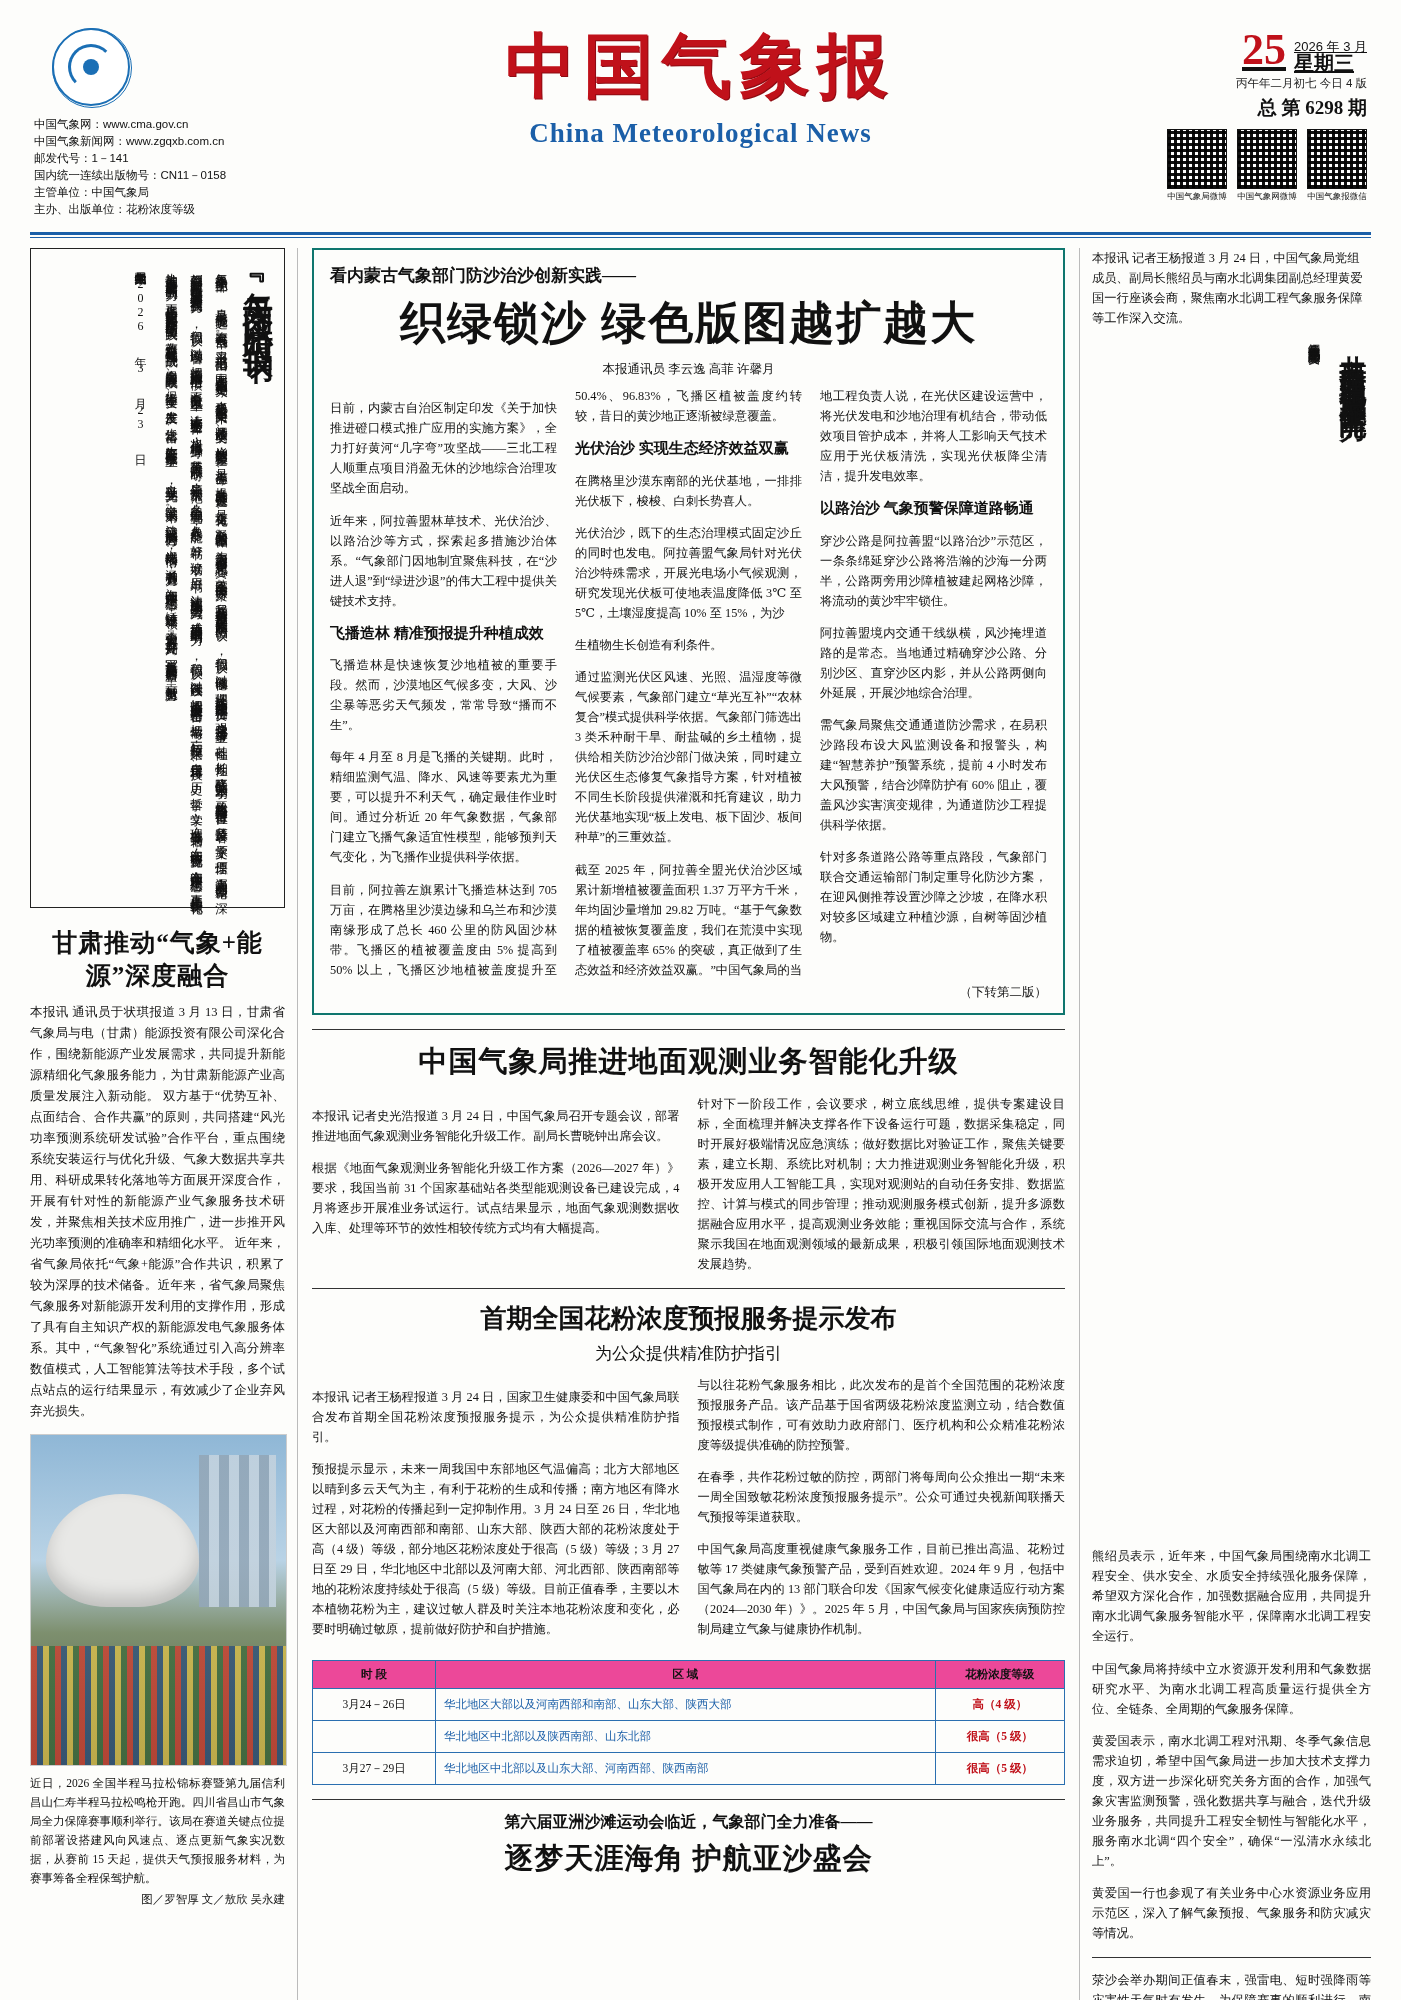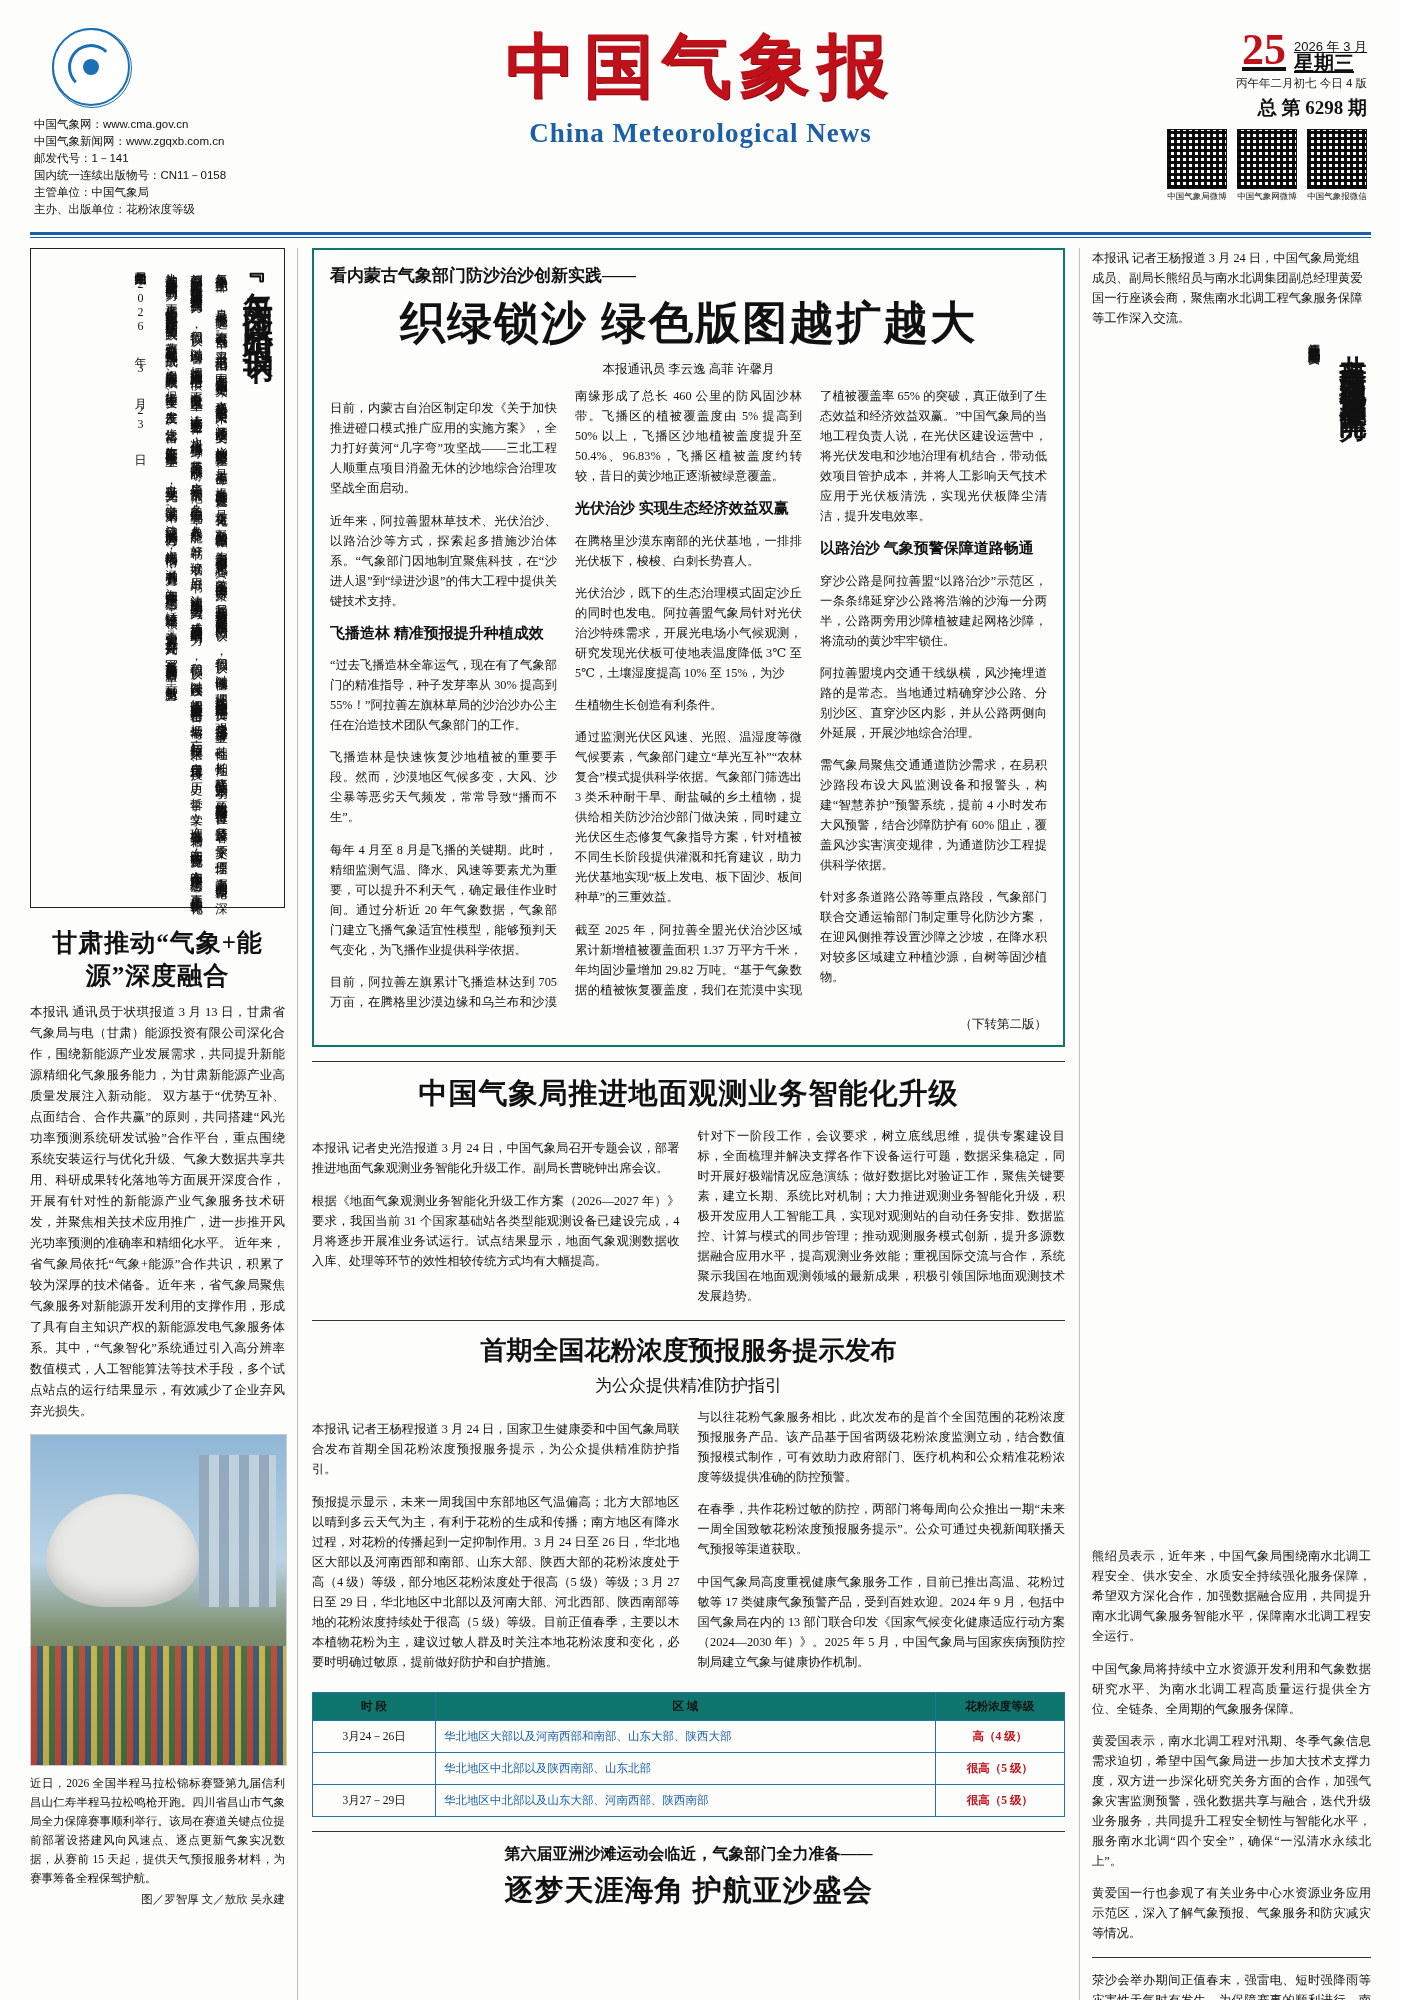--- a/index.html
+++ b/index.html
@@ -107,21 +107,21 @@
   .subhead{font-size:15px;font-weight:700;margin:10px 0 6px;}
   .jump{font-size:12.5px;text-align:right;margin-top:4px;}
 
   .hr-dark{height:1px;background:#333;margin:14px 0 12px;}
   .mhead{font-size:29px;font-weight:700;text-align:center;margin:6px 0 12px;letter-spacing:1px;}
   .mhead-sm{font-size:26px;font-weight:700;text-align:center;margin:4px 0 6px;}
   .msub{font-size:17px;text-align:center;margin-bottom:10px;}
   .kicker-c{font-size:16px;font-weight:700;text-align:center;margin-bottom:4px;}
 
   table.pollen{width:100%;border-collapse:collapse;font-size:11.5px;margin-top:8px;border:1px solid #2a6fb0;}
-  table.pollen th{background:#0f766e;border:1px solid #2a6fb0;padding:6px 4px;font-weight:700;text-align:center;}
+  table.pollen th{background:#ec4899;border:1px solid #2a6fb0;padding:6px 4px;font-weight:700;text-align:center;}
   table.pollen td{border:1px solid #2a6fb0;padding:7px 5px;text-align:center;}
   table.pollen td.region{color:#1b5fa8;text-align:left;padding-left:8px;line-height:17px;}
   table.pollen td.level{color:#c0111a;font-weight:700;}
 
   
   .rv-wrap{display:flex;flex-direction:row-reverse;justify-content:flex-start;}
   .rv-title{
     writing-mode:vertical-rl;text-orientation:upright;
     font-size:27px;font-weight:700;letter-spacing:4px;line-height:1.4;margin-left:8px;
   }
@@ -221,21 +221,20 @@
     <div class="col-mid">
 
       <div class="redbox">
         <div class="kicker">看内蒙古气象部门防沙治沙创新实践——</div>
         <div class="mainhead">织绿锁沙 绿色版图越扩越大</div>
         <div class="byline">本报通讯员 李云逸 高菲 许馨月</div>
         <div class="cols3">
           <p>日前，内蒙古自治区制定印发《关于加快推进磴口模式推广应用的实施方案》，全力打好黄河“几字弯”攻坚战——三北工程人顺重点项目消盈无休的沙地综合治理攻坚战全面启动。</p>
           <p>近年来，阿拉善盟林草技术、光伏治沙、以路治沙等方式，探索起多措施沙治体系。“气象部门因地制宜聚焦科技，在“沙进人退”到“绿进沙退”的伟大工程中提供关键技术支持。</p>
           <div class="subhead">飞播造林 精准预报提升种植成效</div>
-          <p>“过去飞播造林全靠运气，现在有了气象部门的精准指导，种子发芽率从 30% 提高到 55%！”阿拉善左旗林草局的沙治沙办公主任在治造技术团队气象部门的工作。</p>
           <p>飞播造林是快速恢复沙地植被的重要手段。然而，沙漠地区气候多变，大风、沙尘暴等恶劣天气频发，常常导致“播而不生”。</p>
           <p>每年 4 月至 8 月是飞播的关键期。此时，精细监测气温、降水、风速等要素尤为重要，可以提升不利天气，确定最佳作业时间。通过分析近 20 年气象数据，气象部门建立飞播气象适宜性模型，能够预判天气变化，为飞播作业提供科学依据。</p>
           <p>目前，阿拉善左旗累计飞播造林达到 705 万亩，在腾格里沙漠边缘和乌兰布和沙漠南缘形成了总长 460 公里的防风固沙林带。飞播区的植被覆盖度由 5% 提高到 50% 以上，飞播区沙地植被盖度提升至 50.4%、96.83%，飞播区植被盖度约转较，昔日的黄沙地正逐渐被绿意覆盖。</p>
           <div class="subhead">光伏治沙 实现生态经济效益双赢</div>
           <p>在腾格里沙漠东南部的光伏基地，一排排光伏板下，梭梭、白刺长势喜人。</p>
           <p>光伏治沙，既下的生态治理模式固定沙丘的同时也发电。阿拉善盟气象局针对光伏治沙特殊需求，开展光电场小气候观测，研究发现光伏板可使地表温度降低 3℃ 至 5℃，土壤湿度提高 10% 至 15%，为沙</p>
           <p>生植物生长创造有利条件。</p>
           <p>通过监测光伏区风速、光照、温湿度等微气候要素，气象部门建立“草光互补”“农林复合”模式提供科学依据。气象部门筛选出 3 类禾种耐干旱、耐盐碱的乡土植物，提供给相关防沙治沙部门做决策，同时建立光伏区生态修复气象指导方案，针对植被不同生长阶段提供灌溉和托育建议，助力光伏基地实现“板上发电、板下固沙、板间种草”的三重效益。</p>
           <p>截至 2025 年，阿拉善全盟光伏治沙区域累计新增植被覆盖面积 1.37 万平方千米，年均固沙量增加 29.82 万吨。“基于气象数据的植被恢复覆盖度，我们在荒漠中实现了植被覆盖率 65% 的突破，真正做到了生态效益和经济效益双赢。”中国气象局的当地工程负责人说，在光伏区建设运营中，将光伏发电和沙地治理有机结合，带动低效项目管护成本，并将人工影响天气技术应用于光伏板清洗，实现光伏板降尘清洁，提升发电效率。</p>
           <p></p>

